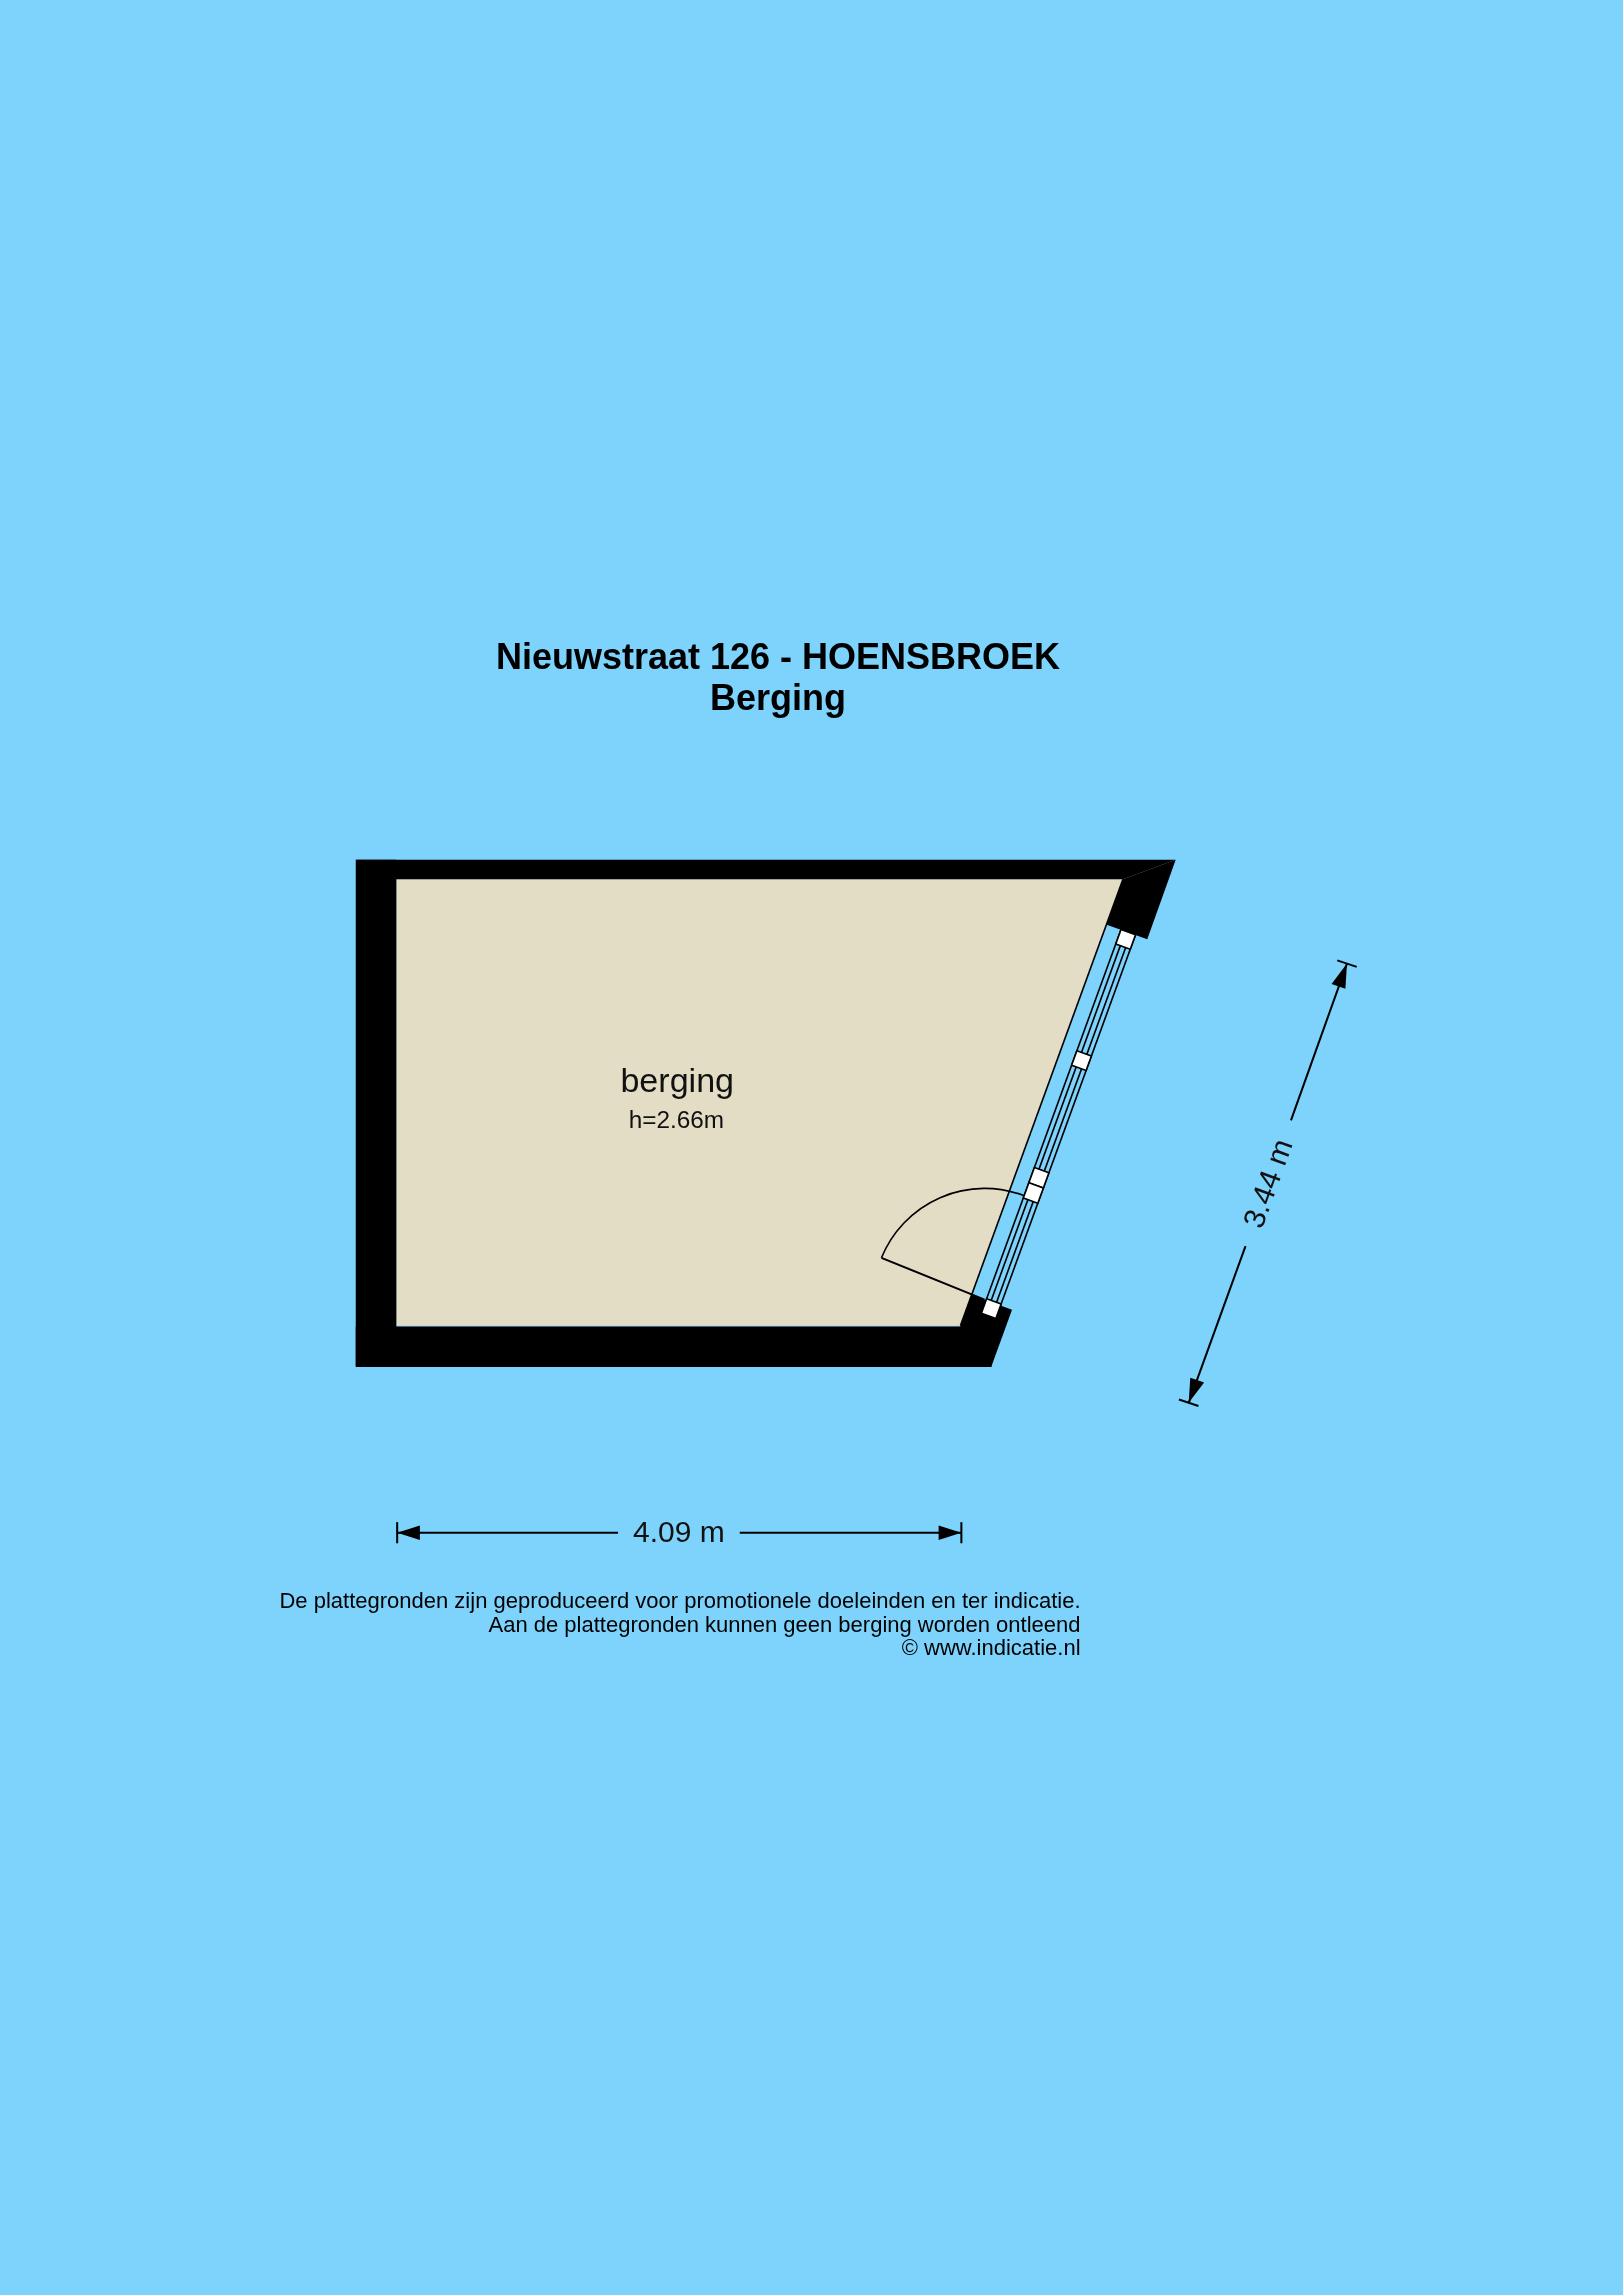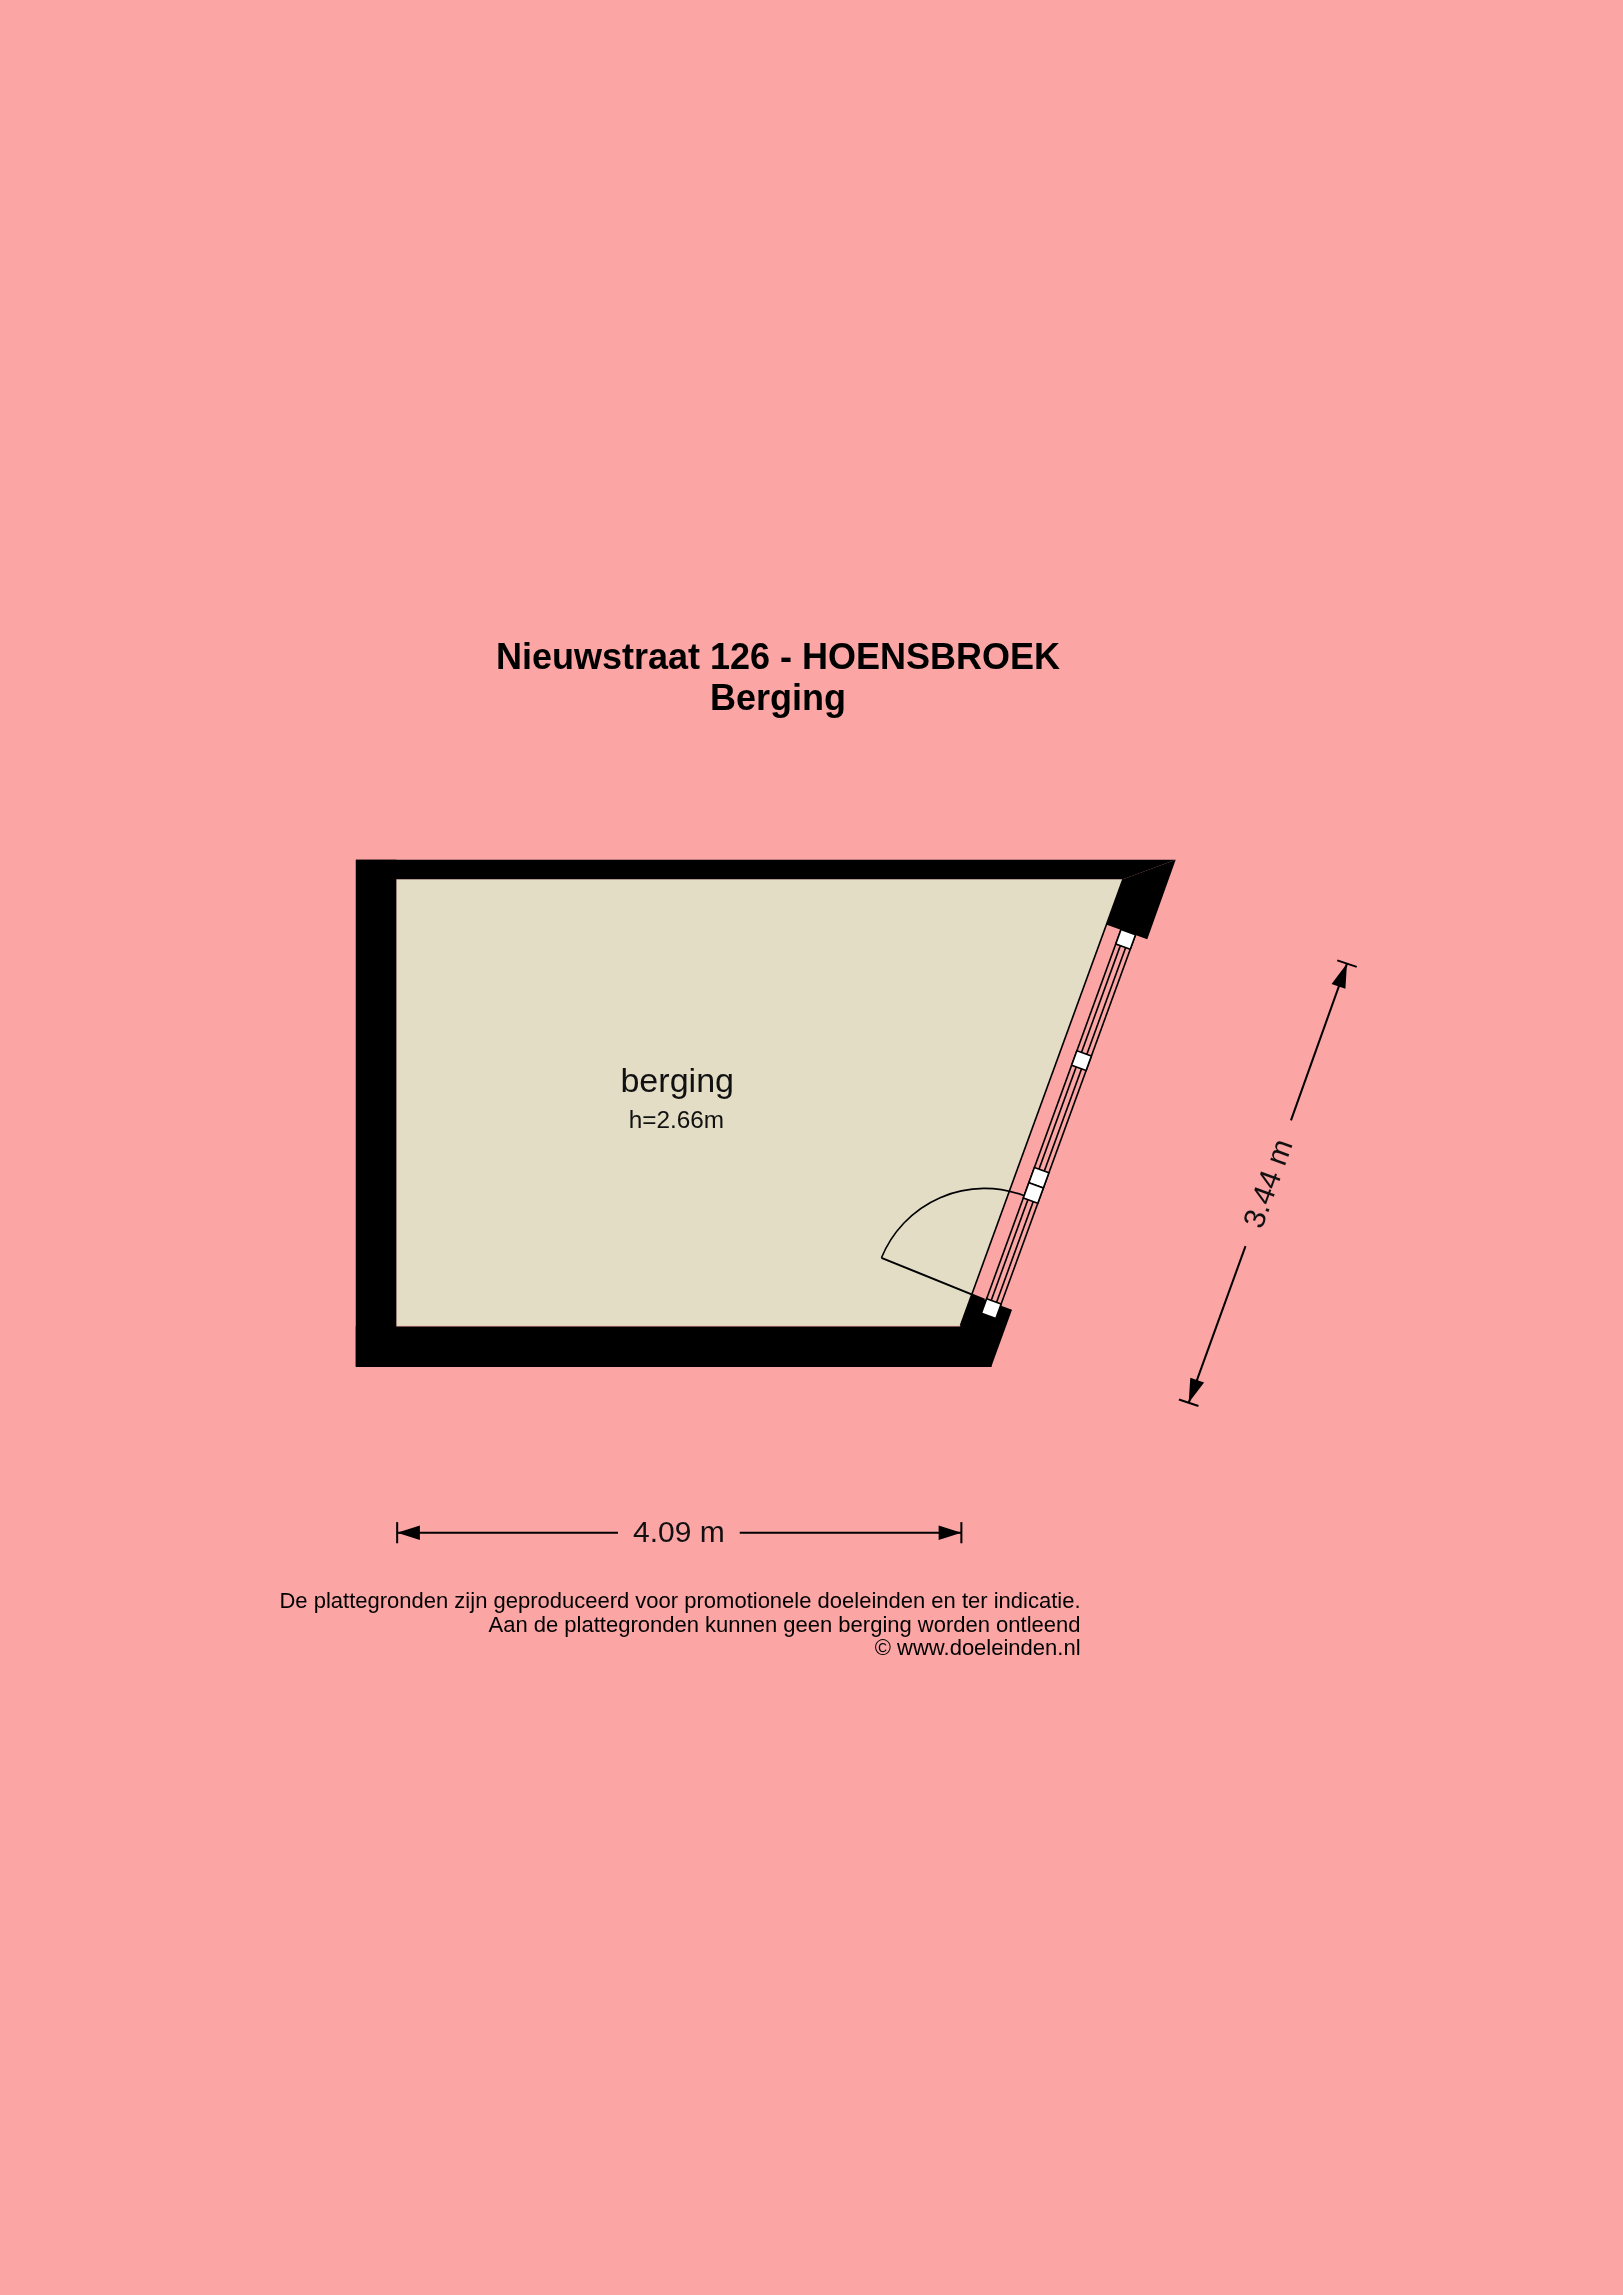--- a/index.html
+++ b/index.html
@@ -1,16 +1,16 @@
 <!DOCTYPE html>
 <html style="font-size:13px"><head>
 <meta charset="utf-8">
 <style>
   html,body{margin:0;padding:0;background:#ffffff;}
-  #page{position:relative;width:1624px;height:2295px;background:#fca5a5;overflow:hidden;
+  #page{position:relative;width:1624px;height:2295px;background:#7dd3fc;overflow:hidden;
         font-family:"Liberation Sans", sans-serif;color:#000;}
   .title-block{position:absolute;top:636px;left:778px;transform:translateX(-50%);
                text-align:center;font-weight:bold;font-size:36px;line-height:41px;white-space:nowrap;}
   .footer-block{position:absolute;top:1589px;left:680px;transform:translateX(-50%);
                 text-align:right;font-size:22px;line-height:23.5px;white-space:nowrap;}
   svg{position:absolute;left:0;top:0;}
   .wall{fill:#000000;}
   .thin{stroke:#000000;stroke-width:2;fill:none;}
   .thin25{stroke:#000000;stroke-width:2.5;fill:none;}
   .sq{fill:#ffffff;stroke:#000000;stroke-width:2;}
@@ -87,17 +87,17 @@
       </g>
     </g>
 
     <text class="svgtext room-name" x="834" y="1345" text-anchor="middle">berging</text>
     <text class="svgtext room-h" x="833" y="1389" text-anchor="middle">h=2.66m</text>
   </svg>
 
   <div class="footer-block">
     <div>De plattegronden zijn geproduceerd voor promotionele doeleinden en ter indicatie.</div>
     <div>Aan de plattegronden kunnen geen berging worden ontleend</div>
-    <div>© www.doeleinden.nl</div>
+    <div>© www.indicatie.nl</div>
   </div>
 
 </div>
 
 
 </body></html>

